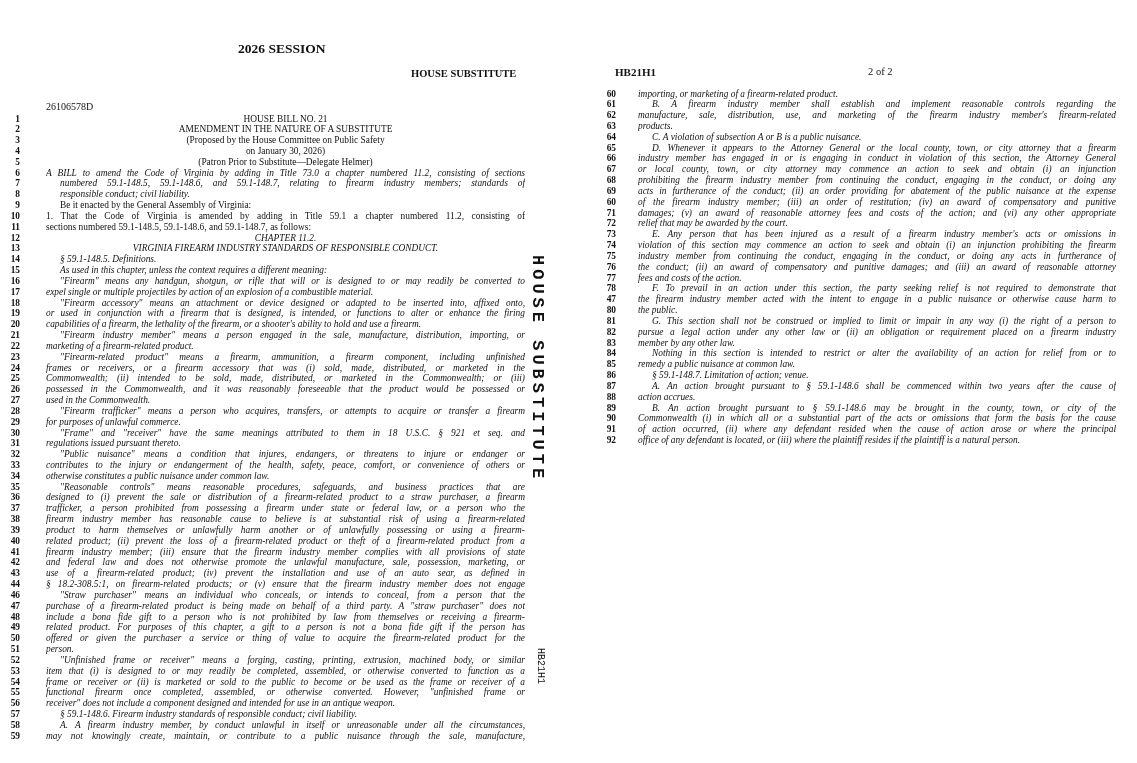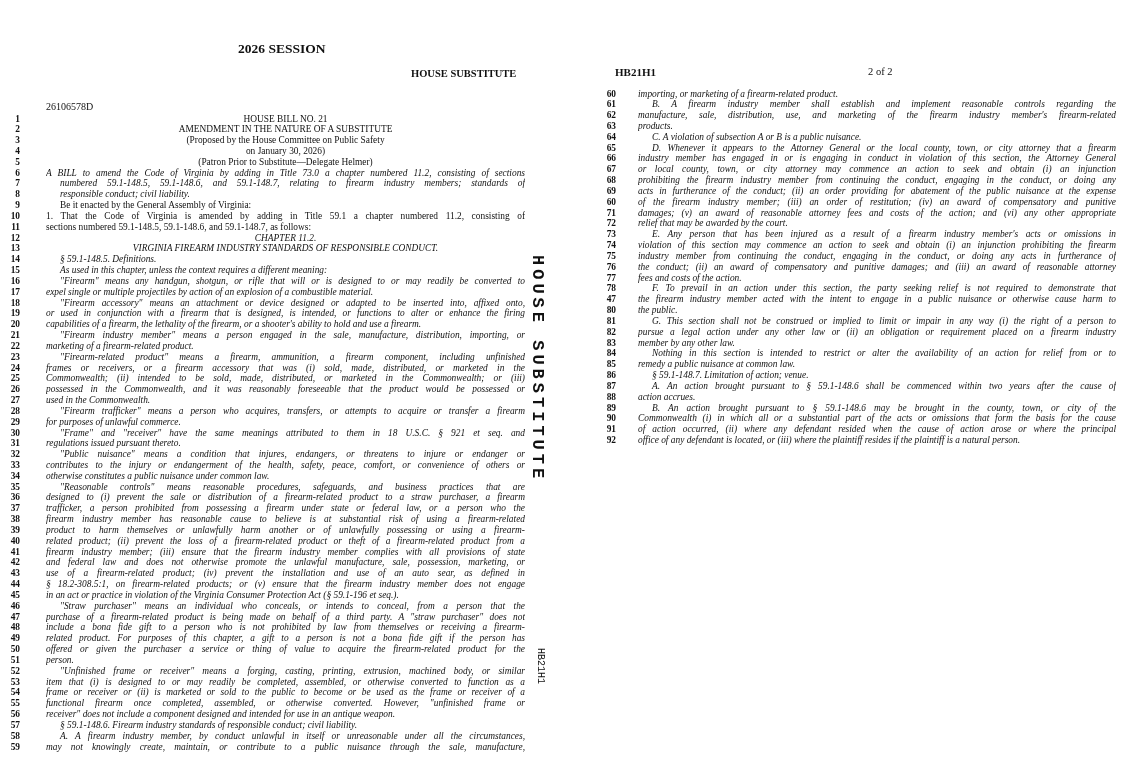--- a/index.html
+++ b/index.html
@@ -205,24 +205,20 @@
       </div>
       <div class="ln">
         <span class="num">43</span>
         <span class="txt it just">use of a firearm-related product; (iv) prevent the installation and use of an auto sear, as defined in</span>
       </div>
       <div class="ln">
         <span class="num">44</span>
         <span class="txt it just">§ 18.2-308.5:1, on firearm-related products; or (v) ensure that the firearm industry member does not engage</span>
       </div>
       <div class="ln">
-        <span class="num">45</span>
-        <span class="txt it">in an act or practice in violation of the Virginia Consumer Protection Act (§ 59.1-196 et seq.).</span>
-      </div>
-      <div class="ln">
         <span class="num">46</span>
         <span class="txt it just ind1">"Straw purchaser" means an individual who conceals, or intends to conceal, from a person that the</span>
       </div>
       <div class="ln">
         <span class="num">47</span>
         <span class="txt it just">purchase of a firearm-related product is being made on behalf of a third party. A "straw purchaser" does not</span>
       </div>
       <div class="ln">
         <span class="num">48</span>
         <span class="txt it just">include a bona fide gift to a person who is not prohibited by law from themselves or receiving a firearm-</span>

